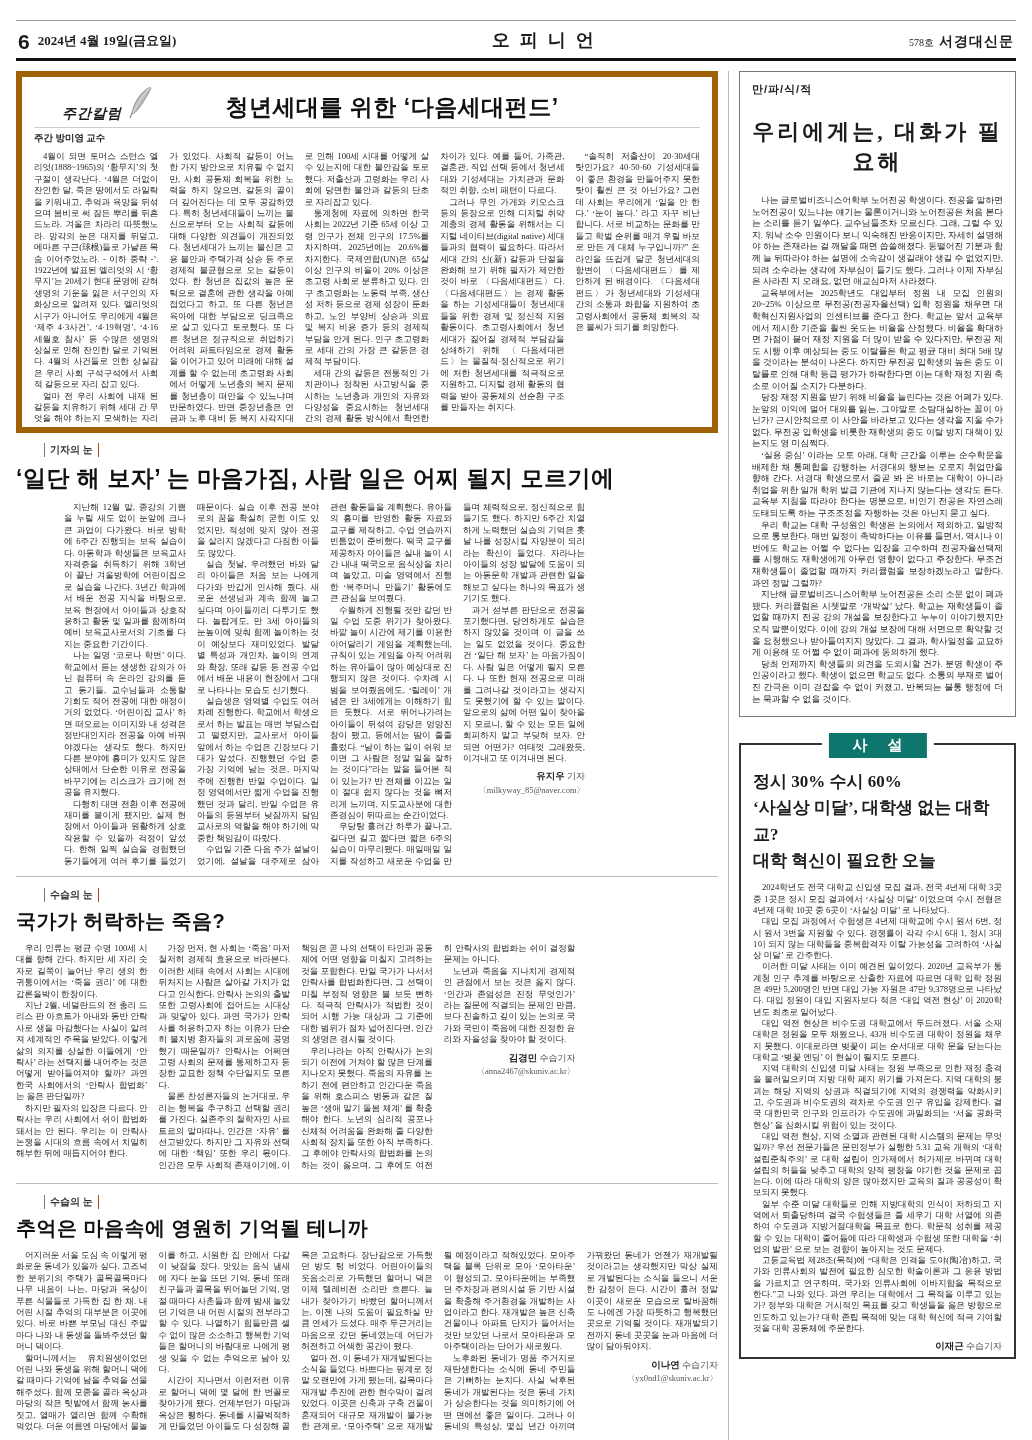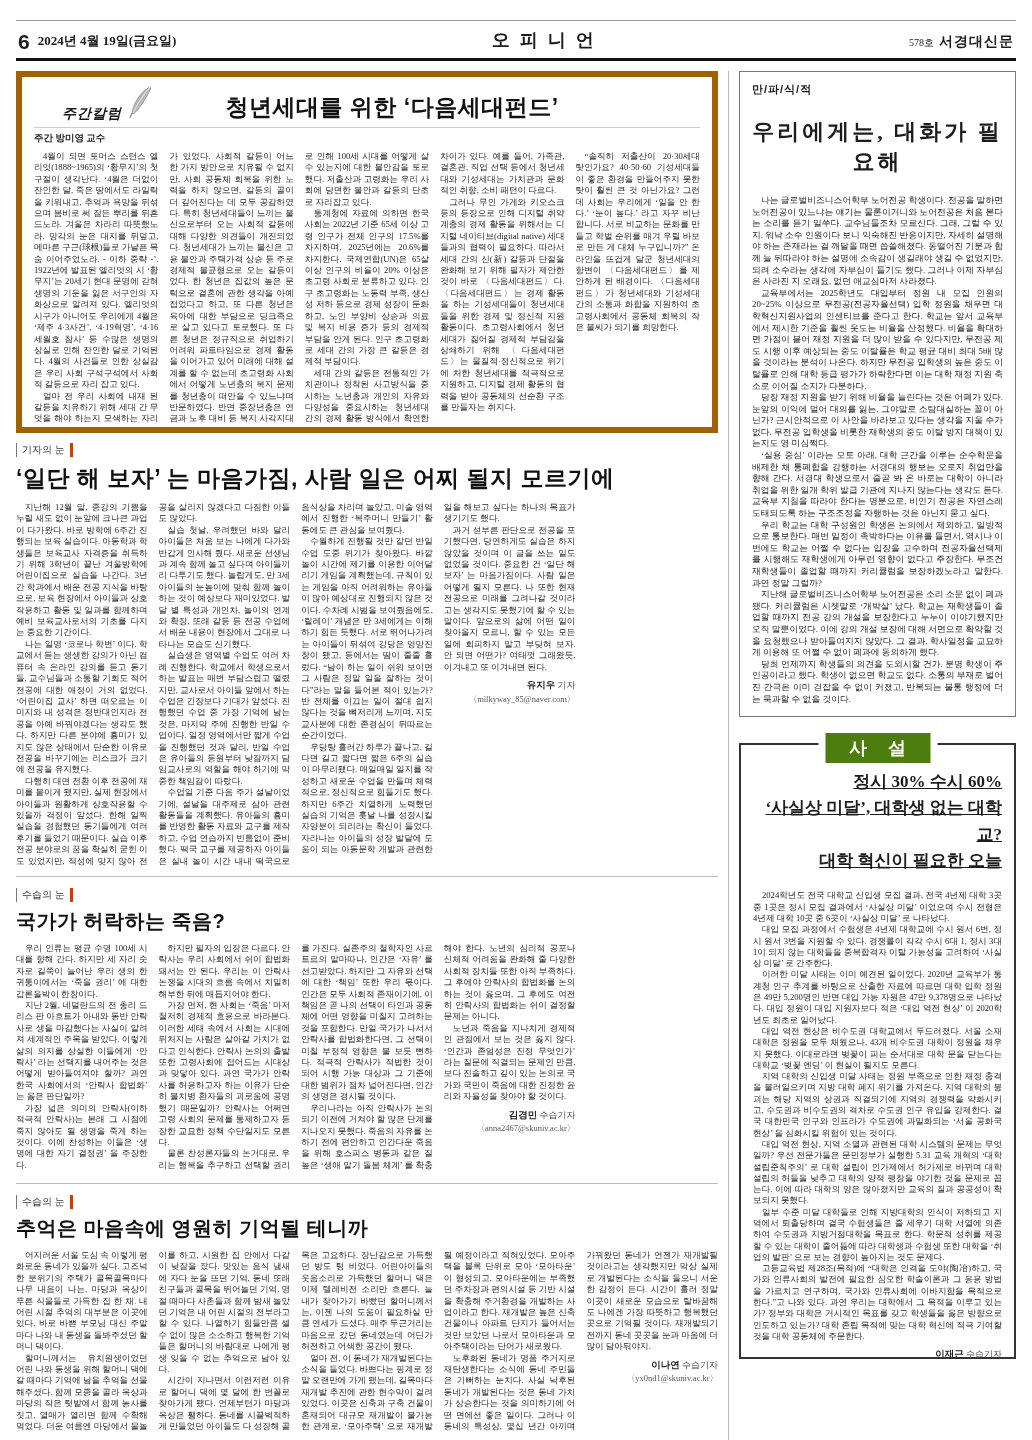--- a/index.html
+++ b/index.html
@@ -17,23 +17,23 @@
   .mh-right { font-size:10px; padding-bottom:1px; }
   .mh-right .issue { margin-right:5px; }
   .mh-right .paper { font-size:14px; font-weight:bold; letter-spacing:1px; }
 
   
   .main { display:flex; margin:10px 16px 0 16px; gap:0; }
   .col-left { width:712px; padding-right:10px; }
   .col-right { width:288px; border-left:1px solid #bbb; padding-left:10px; }
 
   
-  .kicker { display:inline-block; font-size:10px; font-weight:normal; color:#333;
-    border-left:1px solid #777; border-right:3px solid #c2410c; padding:0 5px; margin-bottom:5px;
-    font-family:"Liberation Sans",sans-serif; }
+  .kicker { display:inline-block; font-size:10px; font-weight:bold; color:#333;
+    border-left:1px solid #777; border-right:1px solid #c2410c; padding:0 5px; margin-bottom:5px;
+    font-family:"Liberation Sans",sans-serif;margin-left:28px; }
   .headline { font-family:"Liberation Sans",sans-serif; font-weight:bold; color:#111; letter-spacing:0.5px; }
   .body-cols { column-count:5; column-gap:11px; column-fill:auto; text-align:justify; overflow:hidden;
     font-size:8.6px; line-height:11.4px; color:#222; }
   .body-cols p, .body-one p { text-indent:9px; }
   .byl { text-align:right; margin-top:7px; break-inside:avoid; }
   .byl .nm { font-size:9.5px; font-weight:bold; }
   .byl .tt { font-size:9px; color:#444; }
   .byl .em { display:block; font-size:8.5px; color:#555; margin-top:2px; }
   .sect-rule { border:none; border-top:1px solid #bbb; margin:8px 0 7px 0; }
 
@@ -43,40 +43,40 @@
   .wk-label-wrap { width:160px; display:flex; align-items:flex-end; gap:6px; padding-left:28px; }
   .wk-label { font-size:14px; font-weight:bold; font-style:italic; letter-spacing:1px; }
   .wk-headline { flex:1; text-align:center; font-size:23px; padding-right:110px; }
   .wk-byline { font-size:9.5px; font-weight:bold; margin:4px 2px 6px 0; }
   .wk-box .body-cols { height:283px; }
 
   
   .art { margin-top:6px; }
   .art .headline-lg { font-size:23px; margin:1px 0 8px 0; }
   .art .headline-md { font-size:20px; margin:1px 0 8px 0; }
-  .re-body { height:366px; }
+  .re-body { height:366px;margin-left:48px; }
   .death-body { height:232px; }
   .mem-body { height:192px; }
 
   
   .mp-box { border:1px solid #777; padding:10px 12px; height:646px; overflow:hidden; }
   .mp-label { font-size:11px; font-weight:bold; letter-spacing:1px; font-family:"Liberation Sans",sans-serif; }
   .mp-headline { text-align:center; font-size:22px; font-weight:bold; letter-spacing:3px; margin:20px 0 18px 0;
     font-family:"Liberation Serif",serif; }
   .body-one { text-align:justify; font-size:8.8px; line-height:11.6px; color:#222; overflow:hidden; }
   .mp-body { height:510px; }
 
   
   .ed-box { position:relative; border:2px solid #333; margin-top:26px; padding:24px 12px 10px 12px;
     height:616px; overflow:visible; }
   .ed-tab { position:absolute; top:-12px; left:50%; transform:translateX(-50%);
-    background:#4d7c0f; color:#fff; font-size:18px; font-weight:bold; letter-spacing:8px;
+    background:#0f766e; color:#fff; font-size:15px; font-weight:bold; letter-spacing:8px;
     padding:3px 16px 3px 24px; box-shadow:0 0 0 7px #fff; font-family:"Liberation Sans",sans-serif; }
-  .ed-headline { text-align:right; font-size:17px; font-weight:bold; line-height:1.55;
-    font-family:"Liberation Serif",serif; margin-bottom:16px;text-decoration:underline; }
+  .ed-headline { text-align:left; font-size:17px; font-weight:bold; line-height:1.55;
+    font-family:"Liberation Serif",serif; margin-bottom:8px; }
   .ed-body { height:472px; font-size:8.6px; line-height:11.3px; }
 
   .quill { display:inline-block; }
 </style>
 </head>
 <body>
 
 <header class="masthead">
   <div class="mh-left">
     <span class="page-num">6</span>
@@ -138,21 +138,20 @@
       </div>
       <hr class="sect-rule">
     </section>
 
     <section class="art">
       <span class="kicker">수습의 눈</span>
       <h2 class="headline headline-md">국가가 허락하는 죽음?</h2>
       <div class="body-cols death-body">
           <p>우리 인류는 평균 수명 100세 시대를 향해 간다. 하지만 세 자리 숫자로 길쭉이 늘어난 우리 생의 한 귀퉁이에서는 ‘죽을 권리’ 에 대한 갑론을박이 한창이다.</p>
           <p>지난 2월, 네덜란드의 전 총리 드리스 판 아흐트가 아내와 동반 안락사로 생을 마감했다는 사실이 알려져 세계적인 주목을 받았다. 이렇게 삶의 의지를 상실한 이들에게 ‘안락사’ 라는 선택지를 내어주는 것은 어떻게 받아들여져야 할까? 과연 한국 사회에서의 ‘안락사 합법화’ 는 옳은 판단일까?</p>
-          <p>가장 넓은 의미의 안락사(이하 적극적 안락사)는 본래 그 시점에 죽지 않아도 될 생명을 죽게 하는 것이다. 이에 찬성하는 이들은 ‘생명에 대한 자기 결정권’ 을 주장한다.</p>
           <p>하지만 필자의 입장은 다르다. 안락사는 우리 사회에서 쉬이 합법화돼서는 안 된다. 우리는 이 안락사 논쟁을 시대의 흐름 속에서 치밀히 해부한 뒤에 매듭지어야 한다.</p>
           <p>가장 먼저, 현 사회는 ‘죽음’ 마저 철저히 경제적 효용으로 바라본다. 이러한 세태 속에서 사회는 시대에 뒤처지는 사람은 살아갈 가치가 없다고 인식한다. 안락사 논의의 출발 또한 고령사회에 접어드는 시대상과 맞닿아 있다. 과연 국가가 안락사를 허용하고자 하는 이유가 단순히 불치병 환자들의 괴로움에 공명했기 때문일까? 안락사는 어쩌면 고령 사회의 문제를 통제하고자 등장한 교묘한 정책 수단일지도 모른다.</p>
           <p>물론 찬성론자들의 논거대로, 우리는 행복을 추구하고 선택할 권리를 가진다. 실존주의 철학자인 사르트르의 말마따나, 인간은 ‘자유’ 를 선고받았다. 하지만 그 자유와 선택에 대한 ‘책임’ 또한 우리 몫이다. 인간은 모두 사회적 존재이기에, 이 책임은 곧 나의 선택이 타인과 공동체에 어떤 영향을 미칠지 고려하는 것을 포함한다. 만일 국가가 나서서 안락사를 합법화한다면, 그 선택이 미칠 부정적 영향은 불 보듯 뻔하다. 적극적 안락사가 적법한 것이 되어 시행 가능 대상과 그 기준에 대한 범위가 점차 넓어진다면, 인간의 생명은 경시될 것이다.</p>
           <p>우리나라는 아직 안락사가 논의되기 이전에 거쳐야 할 많은 단계를 지나오지 못했다. 죽음의 자유를 논하기 전에 편안하고 인간다운 죽음을 위해 호스피스 병동과 같은 질 높은 ‘생애 말기 돌봄 체계’ 를 확충해야 한다. 노년의 심리적 공포나 신체적 어려움을 완화해 줄 다양한 사회적 장치들 또한 아직 부족하다. 그 후에야 안락사의 합법화를 논의하는 것이 옳으며, 그 후에도 여전히 안락사의 합법화는 쉬이 결정할 문제는 아니다.</p>
           <p>노년과 죽음을 지나치게 경제적인 관점에서 보는 것은 옳지 않다. ‘인간과 존엄성은 진정 무엇인가’ 라는 질문에 직결되는 문제인 만큼, 보다 진솔하고 깊이 있는 논의로 국가와 국민이 죽음에 대한 진정한 윤리와 자율성을 찾아야 할 것이다.</p>
         <div class="byl">
           <span class="nm">김경민</span>
           <span class="tt">수습기자</span>
           <span class="em">〈anna2467@skuniv.ac.kr〉</span>
         </div>

